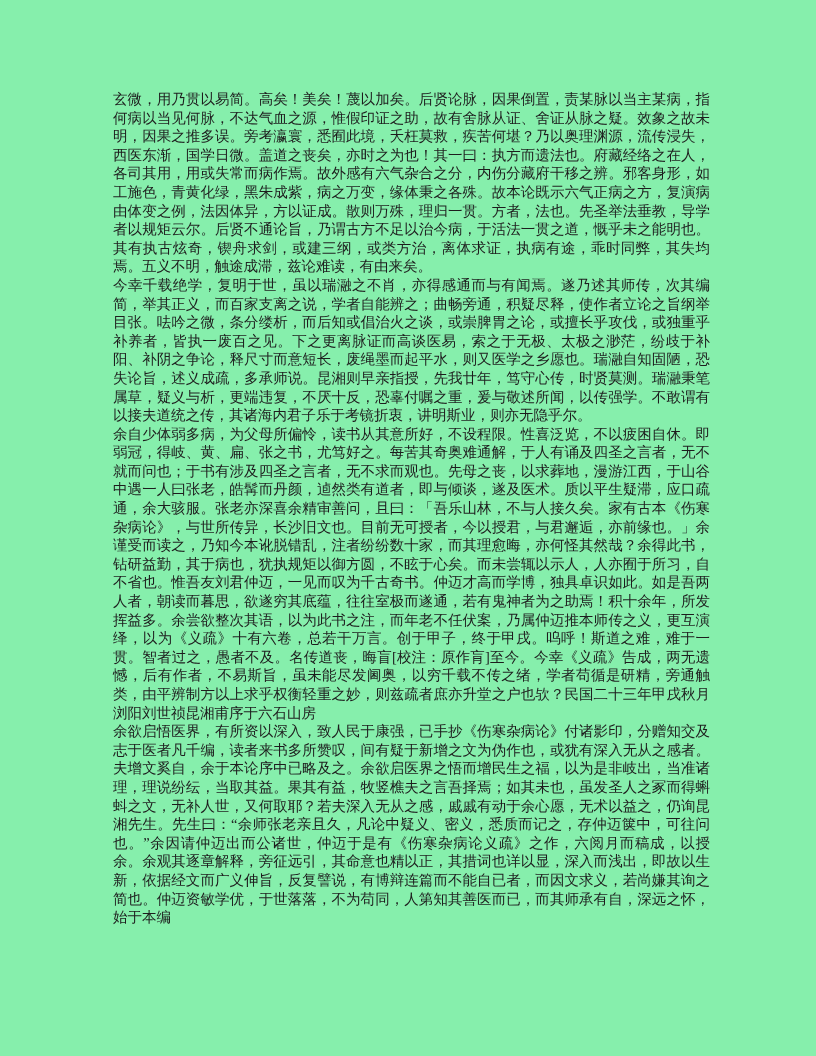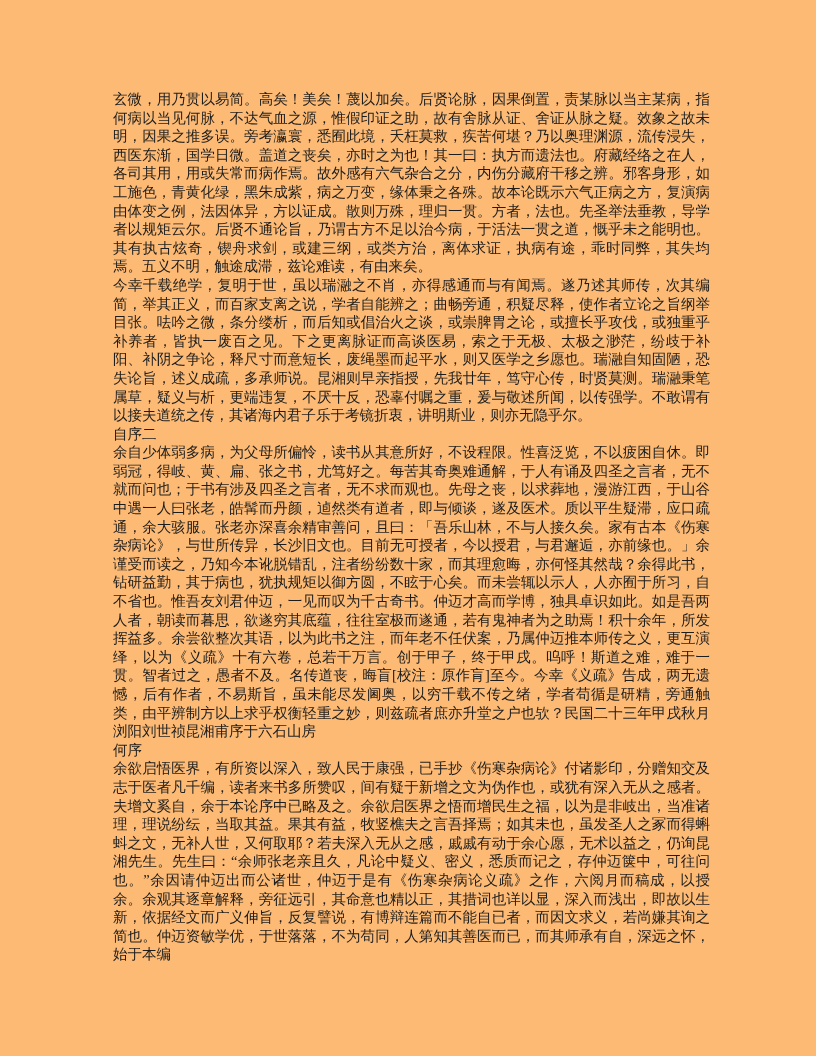--- a/index.html
+++ b/index.html
@@ -4,21 +4,21 @@
 <style>
   html, body {
     margin: 0;
     padding: 0;
     background: #ffffff;
   }
   .page {
     position: relative;
     width: 816px;
     height: 1056px;
-    background: #fdba74;
+    background: #86efac;
     overflow: hidden;
     font-family: "Liberation Serif", "DejaVu Serif", serif;
   }
   .text-block {
     position: absolute;
     left: 113px;
     top: 90px;
     width: 597px;
     color: #1d1d1d;
     font-size: 14.5px;
@@ -35,18 +35,16 @@
     text-align-last: left;
   }
 </style>
 </head>
 <body>
 
 <div class="page">
   <div class="text-block">
     <p>玄微，用乃贯以易简。高矣！美矣！蔑以加矣。后贤论脉，因果倒置，责某脉以当主某病，指何病以当见何脉，不达气血之源，惟假印证之助，故有舍脉从证、舍证从脉之疑。效象之故未明，因果之推多误。旁考瀛寰，悉囿此境，夭枉莫救，疾苦何堪？乃以奥理渊源，流传浸失，西医东渐，国学日微。盖道之丧矣，亦时之为也！其一曰：执方而遗法也。府藏经络之在人，各司其用，用或失常而病作焉。故外感有六气杂合之分，内伤分藏府干移之辨。邪客身形，如工施色，青黄化绿，黑朱成紫，病之万变，缘体秉之各殊。故本论既示六气正病之方，复演病由体变之例，法因体异，方以证成。散则万殊，理归一贯。方者，法也。先圣举法垂教，导学者以规矩云尔。后贤不通论旨，乃谓古方不足以治今病，于活法一贯之道，慨乎未之能明也。其有执古炫奇，锲舟求剑，或建三纲，或类方治，离体求证，执病有途，乖时同弊，其失均焉。五义不明，触途成滞，兹论难读，有由来矣。</p>
     <p>今幸千载绝学，复明于世，虽以瑞瀜之不肖，亦得感通而与有闻焉。遂乃述其师传，次其编简，举其正义，而百家支离之说，学者自能辨之；曲畅旁通，积疑尽释，使作者立论之旨纲举目张。呿吟之微，条分缕析，而后知或倡治火之谈，或崇脾胃之论，或擅长乎攻伐，或独重乎补养者，皆执一废百之见。下之更离脉证而高谈医易，索之于无极、太极之渺茫，纷歧于补阳、补阴之争论，释尺寸而意短长，废绳墨而起平水，则又医学之乡愿也。瑞瀜自知固陋，恐失论旨，述义成疏，多承师说。昆湘则早亲指授，先我廿年，笃守心传，时贤莫测。瑞瀜秉笔属草，疑义与析，更端违复，不厌十反，恐辜付嘱之重，爰与敬述所闻，以传强学。不敢谓有以接夫道统之传，其诸海内君子乐于考镜折衷，讲明斯业，则亦无隐乎尔。</p>
-    <p>自序二</p>
     <p>余自少体弱多病，为父母所偏怜，读书从其意所好，不设程限。性喜泛览，不以疲困自休。即弱冠，得岐、黄、扁、张之书，尤笃好之。每苦其奇奥难通解，于人有诵及四圣之言者，无不就而问也；于书有涉及四圣之言者，无不求而观也。先母之丧，以求葬地，漫游江西，于山谷中遇一人曰张老，皓髯而丹颜，逌然类有道者，即与倾谈，遂及医术。质以平生疑滞，应口疏通，余大骇服。张老亦深喜余精审善问，且曰：「吾乐山林，不与人接久矣。家有古本《伤寒杂病论》，与世所传异，长沙旧文也。目前无可授者，今以授君，与君邂逅，亦前缘也。」余谨受而读之，乃知今本讹脱错乱，注者纷纷数十家，而其理愈晦，亦何怪其然哉？余得此书，钻研益勤，其于病也，犹执规矩以御方圆，不眩于心矣。而未尝辄以示人，人亦囿于所习，自不省也。惟吾友刘君仲迈，一见而叹为千古奇书。仲迈才高而学博，独具卓识如此。如是吾两人者，朝读而暮思，欲遂穷其底蕴，往往室极而遂通，若有鬼神者为之助焉！积十余年，所发挥益多。余尝欲整次其语，以为此书之注，而年老不任伏案，乃属仲迈推本师传之义，更互演绎，以为《义疏》十有六卷，总若干万言。创于甲子，终于甲戌。呜呼！斯道之难，难于一贯。智者过之，愚者不及。名传道丧，晦盲[校注：原作肓]至今。今幸《义疏》告成，两无遗憾，后有作者，不易斯旨，虽未能尽发阃奥，以穷千载不传之绪，学者苟循是研精，旁通触类，由平辨制方以上求乎权衡轻重之妙，则兹疏者庶亦升堂之户也欤？民国二十三年甲戌秋月浏阳刘世祯昆湘甫序于六石山房</p>
-    <p>何序</p>
     <p>余欲启悟医界，有所资以深入，致人民于康强，已手抄《伤寒杂病论》付诸影印，分赠知交及志于医者凡千编，读者来书多所赞叹，间有疑于新增之文为伪作也，或犹有深入无从之感者。夫增文奚自，余于本论序中已略及之。余欲启医界之悟而增民生之福，以为是非岐出，当准诸理，理说纷纭，当取其益。果其有益，牧竖樵夫之言吾择焉；如其未也，虽发圣人之冢而得蝌蚪之文，无补人世，又何取耶？若夫深入无从之感，戚戚有动于余心愿，无术以益之，仍询昆湘先生。先生曰：“余师张老亲且久，凡论中疑义、密义，悉质而记之，存仲迈箧中，可往问也。”余因请仲迈出而公诸世，仲迈于是有《伤寒杂病论义疏》之作，六阅月而稿成，以授余。余观其逐章解释，旁征远引，其命意也精以正，其措词也详以显，深入而浅出，即故以生新，依据经文而广义伸旨，反复譬说，有博辩连篇而不能自已者，而因文求义，若尚嫌其询之简也。仲迈资敏学优，于世落落，不为苟同，人第知其善医而已，而其师承有自，深远之怀，始于本编</p>
   </div>
 </div>
 
 </body></html>

